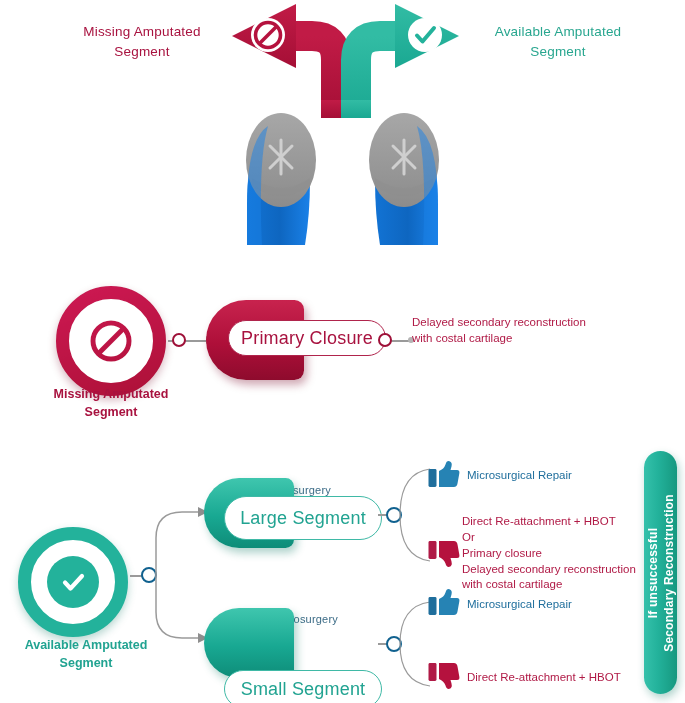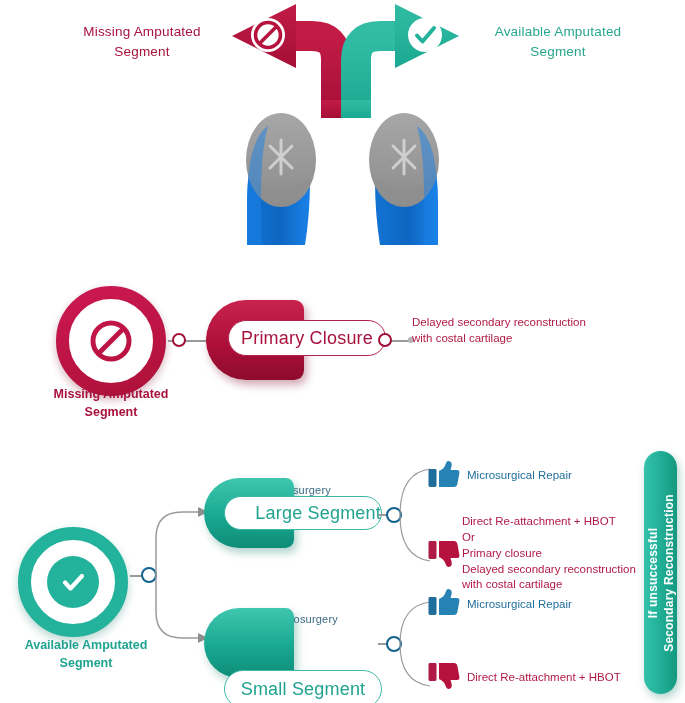--- a/index.html
+++ b/index.html
@@ -247,21 +247,21 @@
   <path d="M6 95 L6 58 Q6 32 32 32 L48 32" fill="none" stroke="#9a9a9a" stroke-width="1.5"></path>
   <path d="M6 95 L6 132 Q6 158 32 158 L48 158" fill="none" stroke="#9a9a9a" stroke-width="1.5"></path>
   <path d="M48 27 L58 32 L48 37 Z" fill="#8f8f8f"></path>
   <path d="M48 153 L58 158 L48 163 Z" fill="#8f8f8f"></path>
 </svg>
 
 <div class="micro-label" style="left:265px;top:484px;">Microsurgery</div>
 
 <div class="pillwrap" style="left:204px;top:478px;width:180px;height:70px;">
   <div class="pill-back teal" style="width:90px;height:70px;"></div>
-  <div class="pill-front teal" style="left:20px;top:18px;width:158px;height:34px;justify-content:flex-end;">
+  <div class="pill-front teal" style="left:20px;top:18px;width:158px;height:44px;">
     <span>Large Segment</span>
   </div>
 </div>
 
 <div class="hline abs" style="left:378px;top:514px;width:14px;"></div>
 <div class="node teal" style="left:386px;top:507px;width:16px;height:16px;"></div>
 
 <svg class="abs" style="left:396px;top:455px;width:40px;height:120px;" width="40" height="120" viewBox="0 0 40 120">
   <path d="M4 60 Q4 18 34 14" fill="none" stroke="#9a9a9a" stroke-width="1.2"></path>
   <path d="M4 60 Q4 102 34 106" fill="none" stroke="#9a9a9a" stroke-width="1.2"></path>

